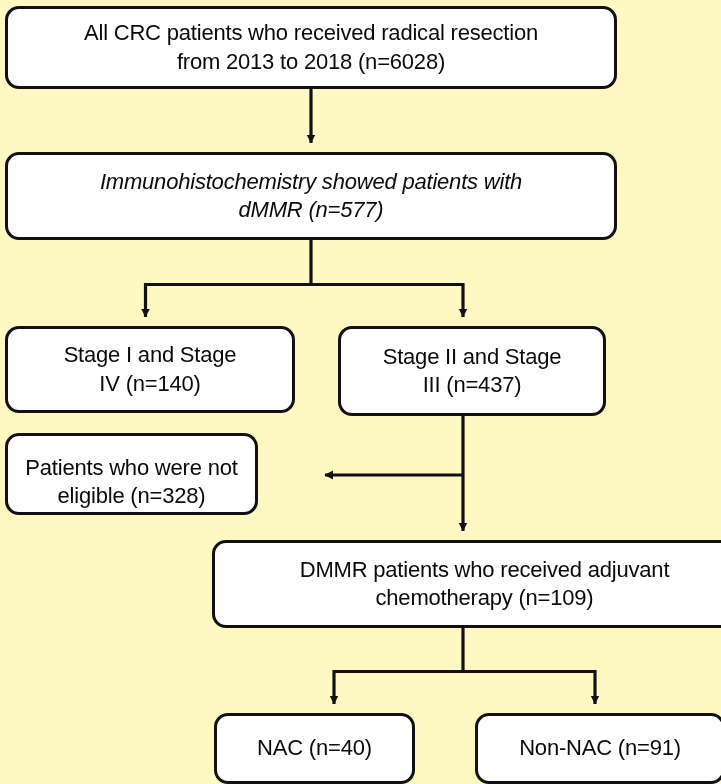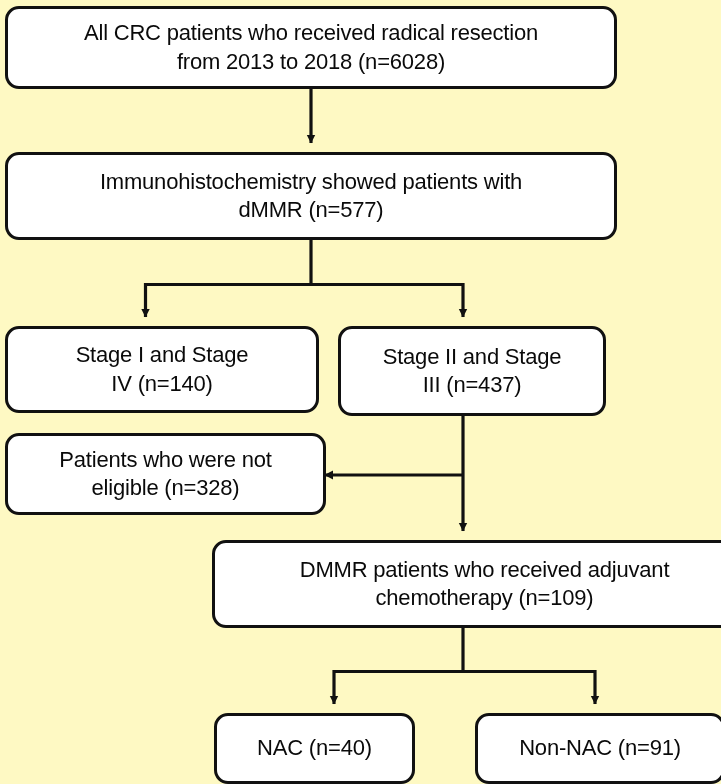--- a/index.html
+++ b/index.html
@@ -41,24 +41,24 @@
     letter-spacing: -0.2px;
     padding: 2px 8px;
   }
   .node .label {
     display: block;
     width: 100%;
     white-space: pre-line;
   }
   
   #node-all-crc      { left: 5px;   top: 6px;   width: 612px; height: 83px;  }
-  #node-ihc-dmmr     { left: 5px;   top: 152px; width: 612px; height: 88px;  }
-  #node-stage-1-4    { left: 5px;   top: 326px; width: 314px; height: 87px;  }
+  #node-ihc-dmmr     { left: 5px;   top: 152px; width: 612px; height: 88px; font-style: italic;  }
+  #node-stage-1-4    { left: 5px;   top: 326px; width: 290px; height: 87px;  }
   #node-stage-2-3    { left: 338px; top: 326px; width: 268px; height: 90px;  }
-  #node-not-eligible { left: 5px;   top: 433px; width: 321px; height: 82px;  }
+  #node-not-eligible { left: 5px;   top: 433px; width: 253px; height: 82px; align-items: flex-end;  }
   #node-dmmr-adj     { left: 212px; top: 540px; width: 545px; height: 88px;  }
   #node-nac          { left: 214px; top: 713px; width: 201px; height: 71px;  }
   #node-non-nac      { left: 475px; top: 713px; width: 250px; height: 71px;  }
 </style>
 </head>
 <body>
 
 <div id="flow-root">
 
   <svg id="flow-svg" viewBox="0 0 721 784">

